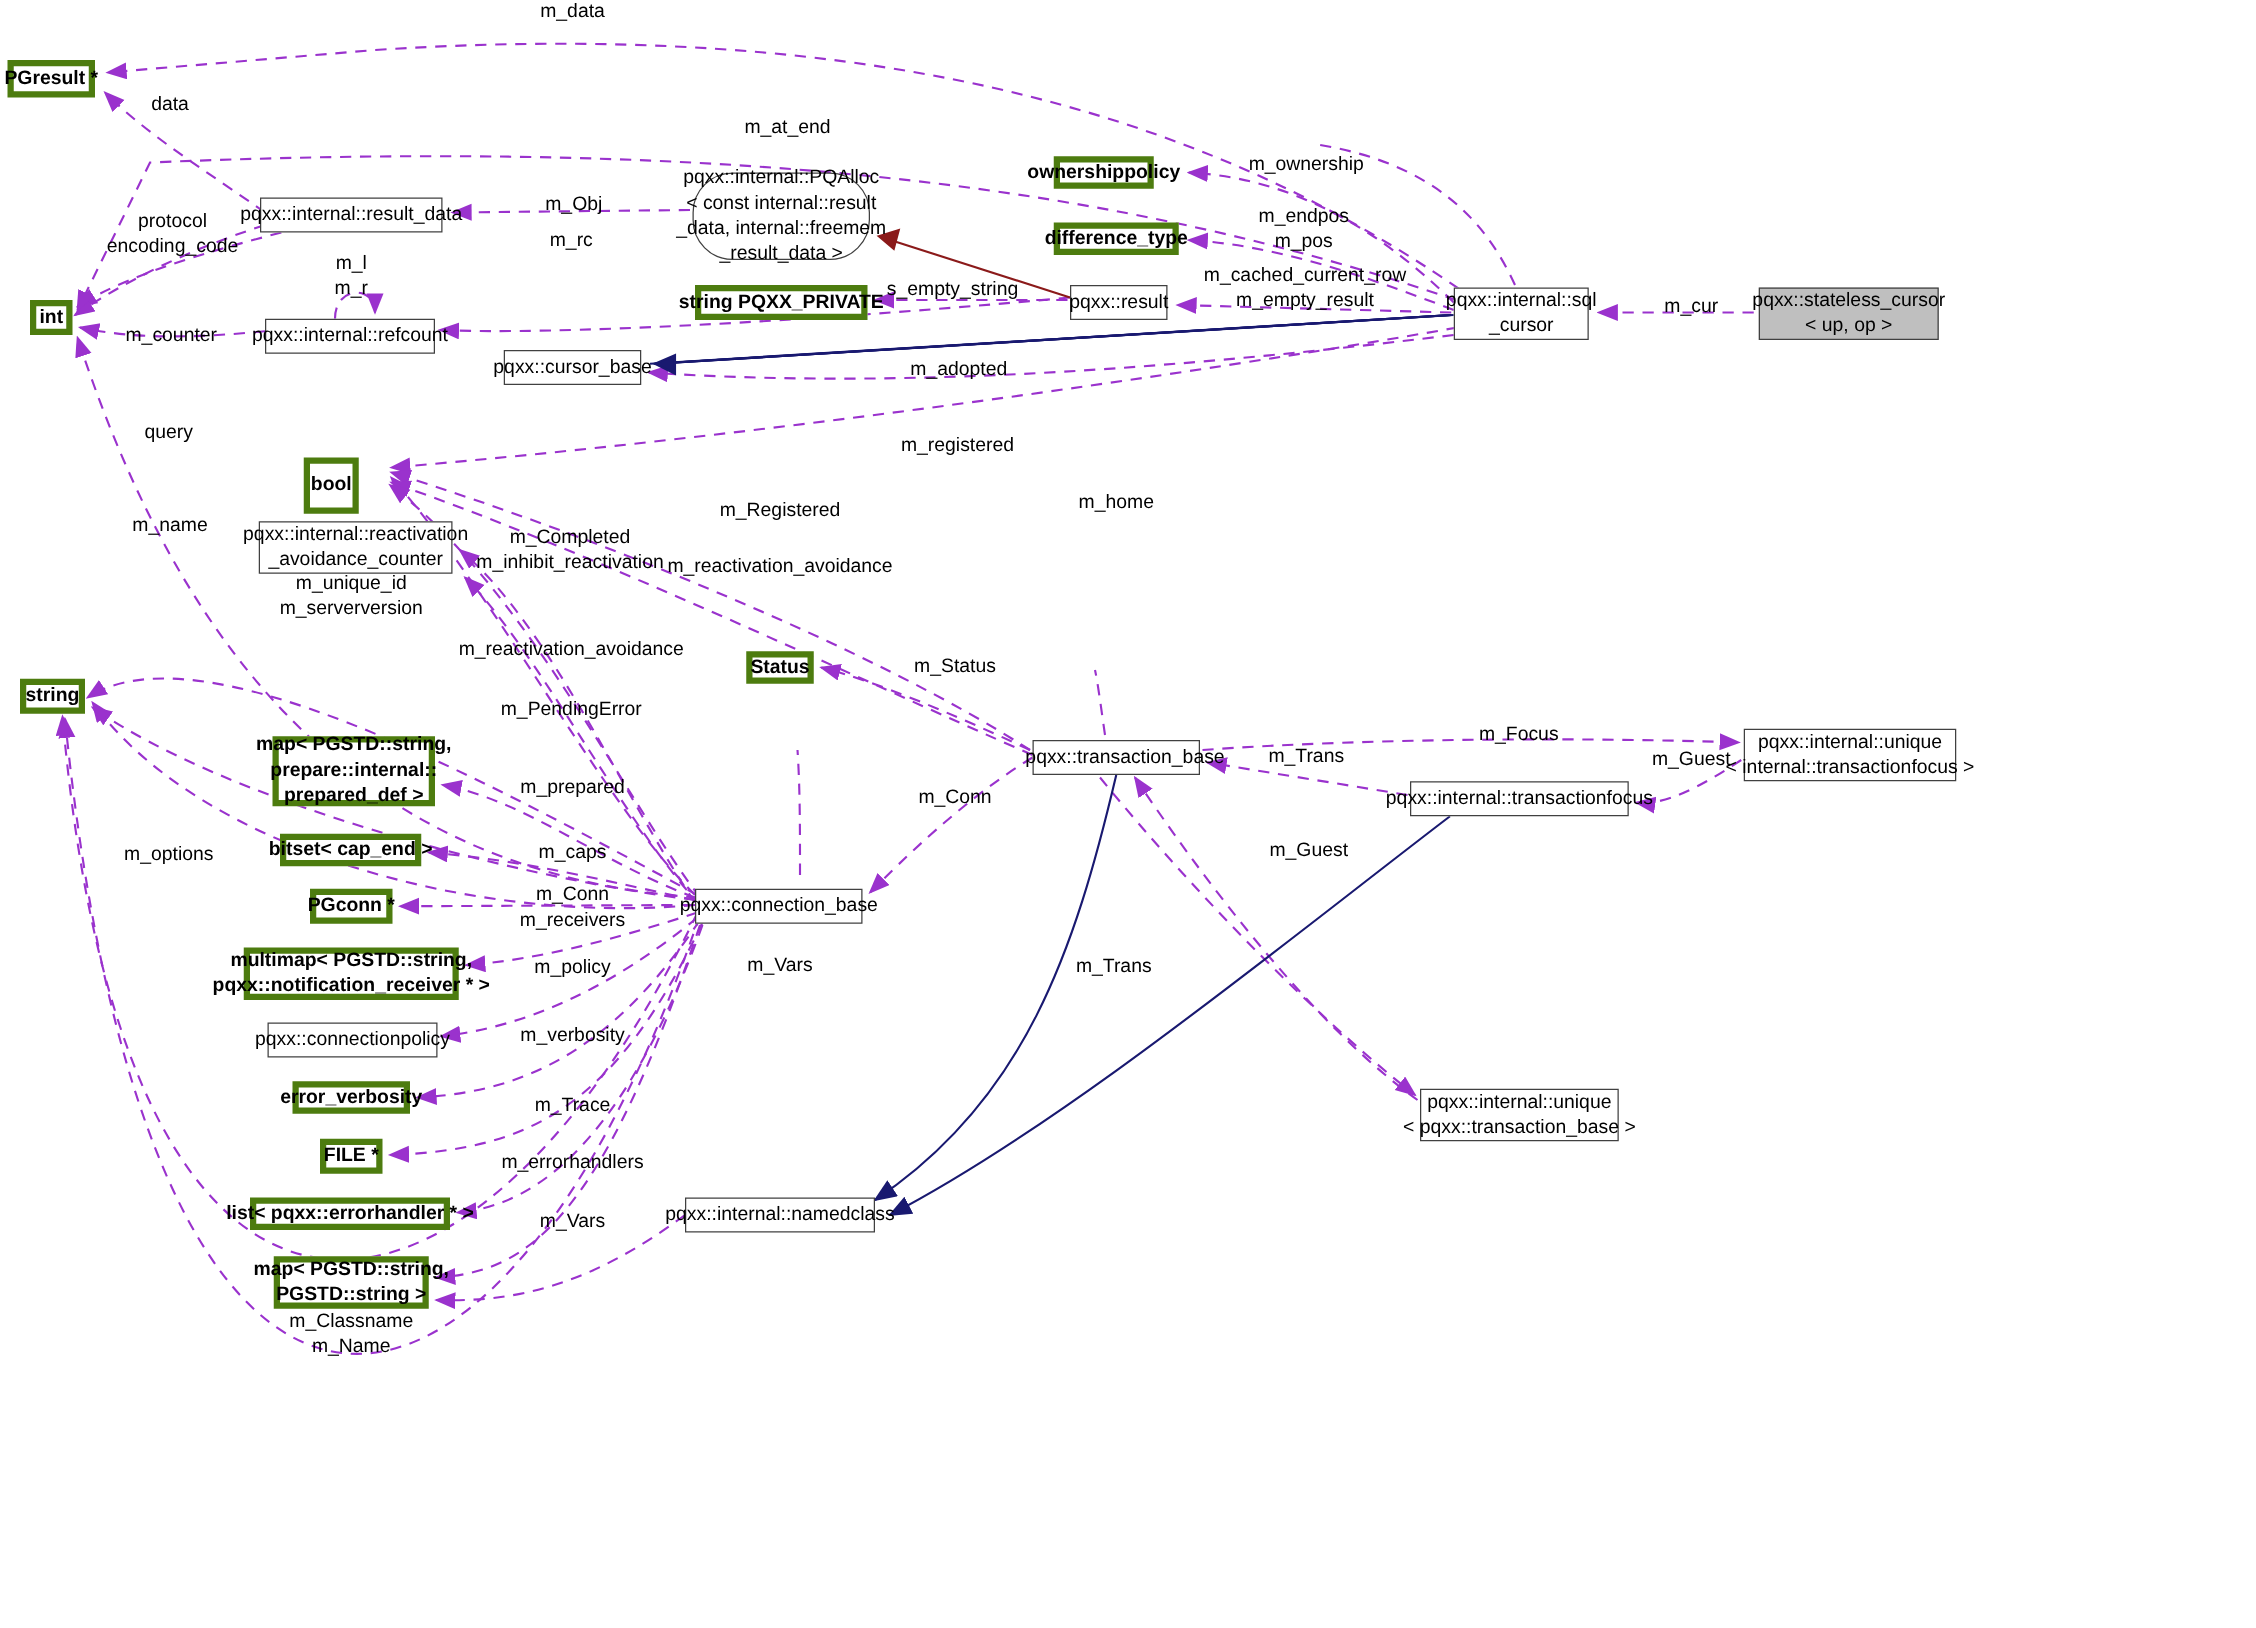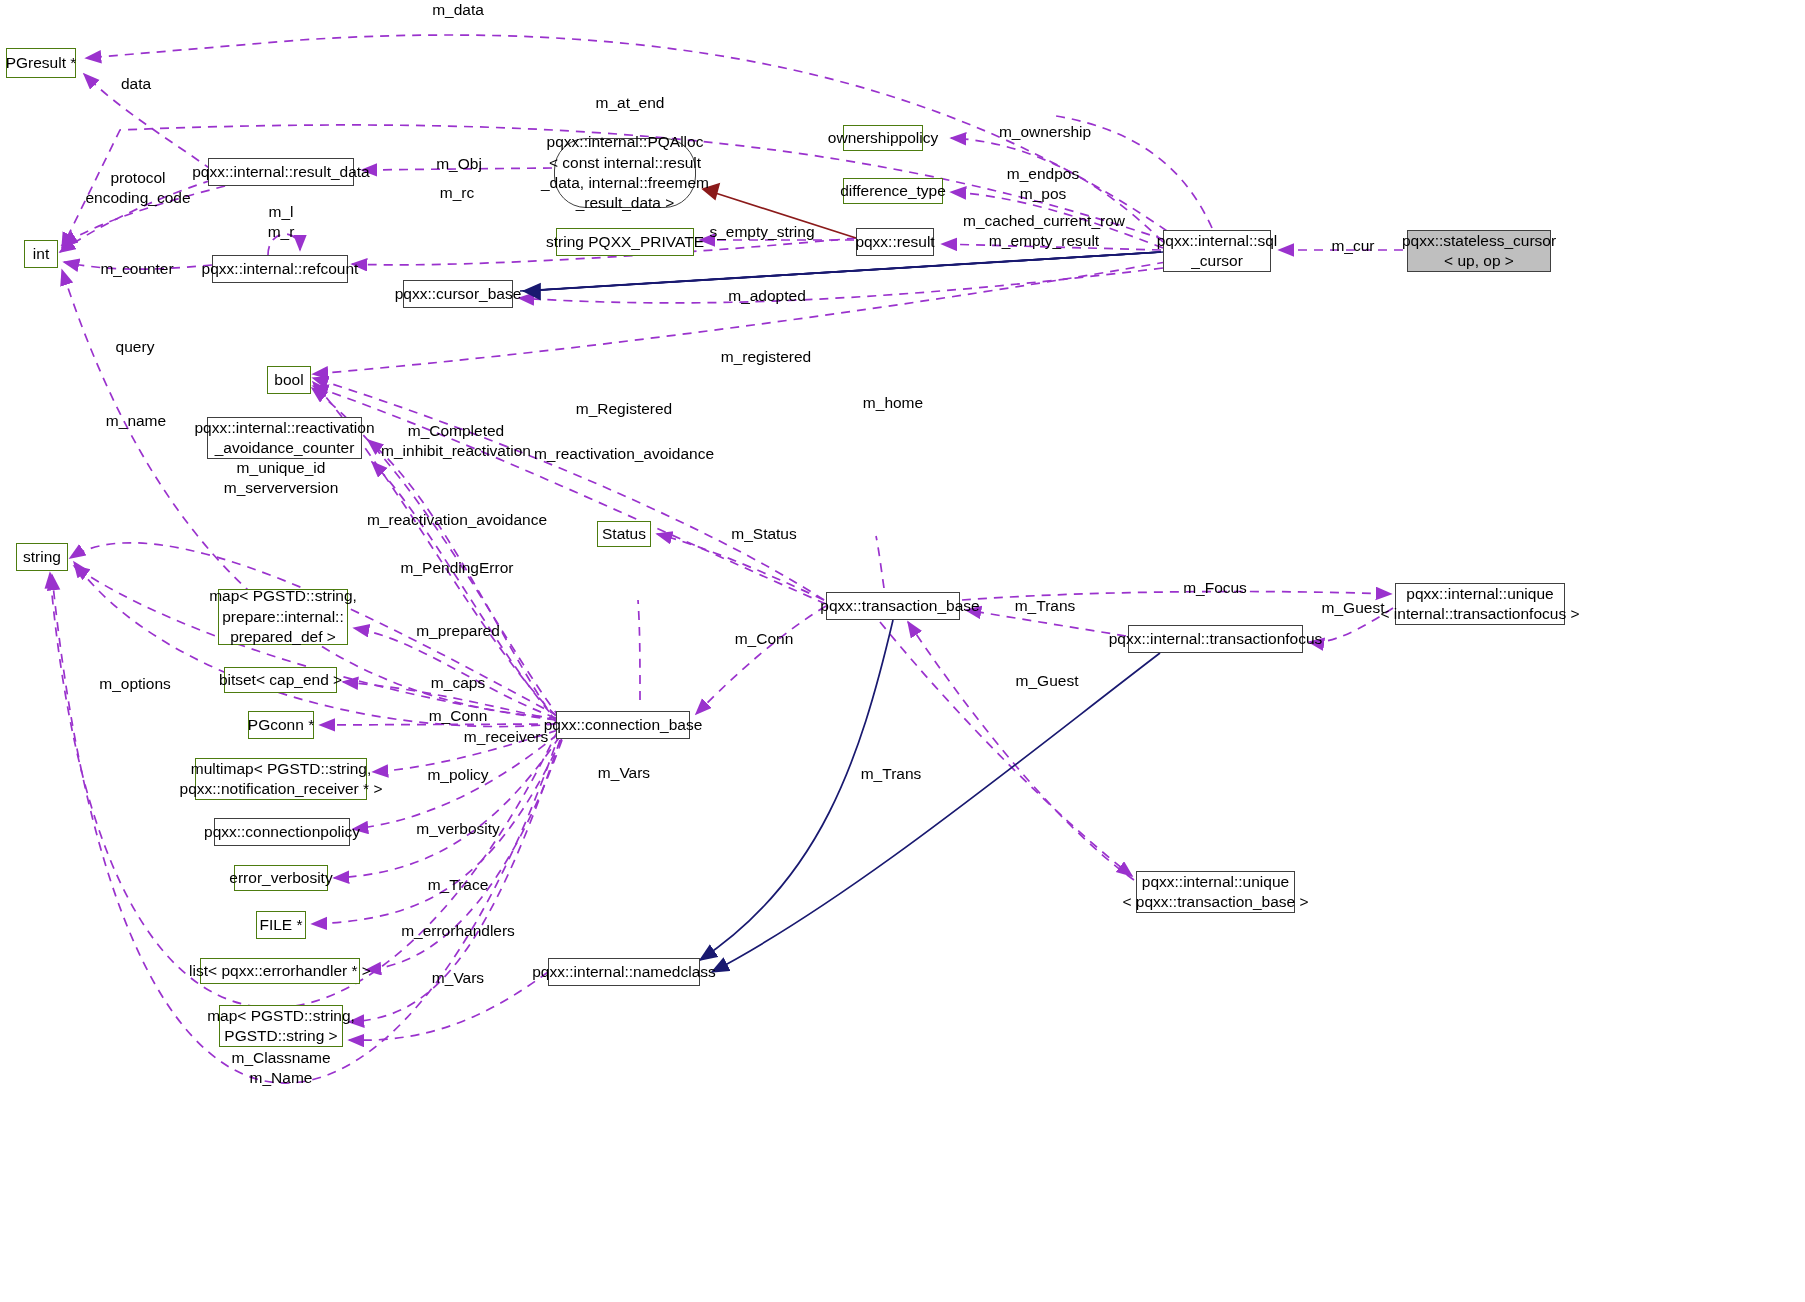--- a/index.html
+++ b/index.html
@@ -30,21 +30,22 @@
     justify-content: center;
     text-align: center;
     background: #ffffff;
     color: #000000;
     font-size: 15.5px;
     line-height: 1.32;
     padding: 3px 6px;
     white-space: pre;
   }
   .node.plain {
-    border: 1px solid #4d7c0f;
+    border: 5px solid #4d7c0f;
+    font-weight: bold;
   }
   .node.strong {
     border: 1.6px solid #404040;
   }
   .node.focus {
     border: 1.6px solid #404040;
     background: #bfbfbf;
   }
   .edge-label {
     position: absolute;
@@ -205,21 +206,21 @@
 _result_data &gt;</div>
       <div class="node plain" style="left: 556px; top: 228px; width: 138px; height: 28px;">string PQXX_PRIVATE</div>
       <div class="node plain" style="left: 843px; top: 125px; width: 80px; height: 26px;">ownershippolicy</div>
       <div class="node plain" style="left: 843px; top: 178px; width: 100px; height: 26px;">difference_type</div>
       <div class="node strong" style="left: 856px; top: 228px; width: 78px; height: 28px;">pqxx::result</div>
       <div class="node strong" style="left: 403px; top: 280px; width: 110px; height: 28px;">pqxx::cursor_base</div>
       <div class="node strong" style="left: 1163px; top: 230px; width: 108px; height: 42px;">pqxx::internal::sql
 _cursor</div>
       <div class="node focus" style="left: 1407px; top: 230px; width: 144px; height: 42px;">pqxx::stateless_cursor
 &lt; up, op &gt;</div>
-      <div class="node plain" style="left: 267px; top: 366px; width: 44px; height: 28px;">bool</div>
+      <div class="node plain" style="left: 243px; top: 366px; width: 44px; height: 45px;">bool</div>
       <div class="node strong" style="left: 207px; top: 417px; width: 155px; height: 42px;">pqxx::internal::reactivation
 _avoidance_counter</div>
       <div class="node plain" style="left: 597px; top: 521px; width: 54px; height: 26px;">Status</div>
       <div class="node plain" style="left: 16px; top: 543px; width: 52px; height: 28px;">string</div>
       <div class="node strong" style="left: 826px; top: 592px; width: 134px; height: 28px; padding-left: 20px;">pqxx::transaction_base</div>
       <div class="node strong" style="left: 1128px; top: 625px; width: 175px; height: 28px;">pqxx::internal::transactionfocus</div>
       <div class="node strong" style="left: 1395px; top: 583px; width: 170px; height: 42px;">pqxx::internal::unique
 &lt; internal::transactionfocus &gt;</div>
       <div class="node plain" style="left: 218px; top: 589px; width: 130px; height: 56px;">map&lt; PGSTD::string,
 prepare::internal::
@@ -272,21 +273,21 @@
       <div class="edge-label" style="left: 764px; top: 534px;">m_Status</div>
       <div class="edge-label" style="left: 457px; top: 568px;">m_PendingError</div>
       <div class="edge-label" style="left: 1215px; top: 588px;">m_Focus</div>
       <div class="edge-label" style="left: 1045px; top: 606px;">m_Trans</div>
       <div class="edge-label" style="left: 1353px; top: 608px;">m_Guest</div>
       <div class="edge-label" style="left: 458px; top: 631px;">m_prepared</div>
       <div class="edge-label" style="left: 764px; top: 639px;">m_Conn</div>
       <div class="edge-label" style="left: 458px; top: 683px;">m_caps</div>
       <div class="edge-label" style="left: 1047px; top: 681px;">m_Guest</div>
       <div class="edge-label" style="left: 458px; top: 716px;">m_Conn</div>
-      <div class="edge-label" style="left: 458px; top: 737px; margin-left: 48px;">m_receivers</div>
+      <div class="edge-label" style="left: 458px; top: 737px;">m_receivers</div>
       <div class="edge-label" style="left: 624px; top: 773px;">m_Vars</div>
       <div class="edge-label" style="left: 458px; top: 775px;">m_policy</div>
       <div class="edge-label" style="left: 891px; top: 774px;">m_Trans</div>
       <div class="edge-label" style="left: 458px; top: 829px;">m_verbosity</div>
       <div class="edge-label" style="left: 458px; top: 885px;">m_Trace</div>
       <div class="edge-label" style="left: 458px; top: 931px;">m_errorhandlers</div>
       <div class="edge-label" style="left: 458px; top: 978px;">m_Vars</div>
       <div class="edge-label" style="left: 281px; top: 1068px;">m_Classname
 m_Name</div>
       <div class="edge-label" style="left: 135px; top: 684px;">m_options</div>

